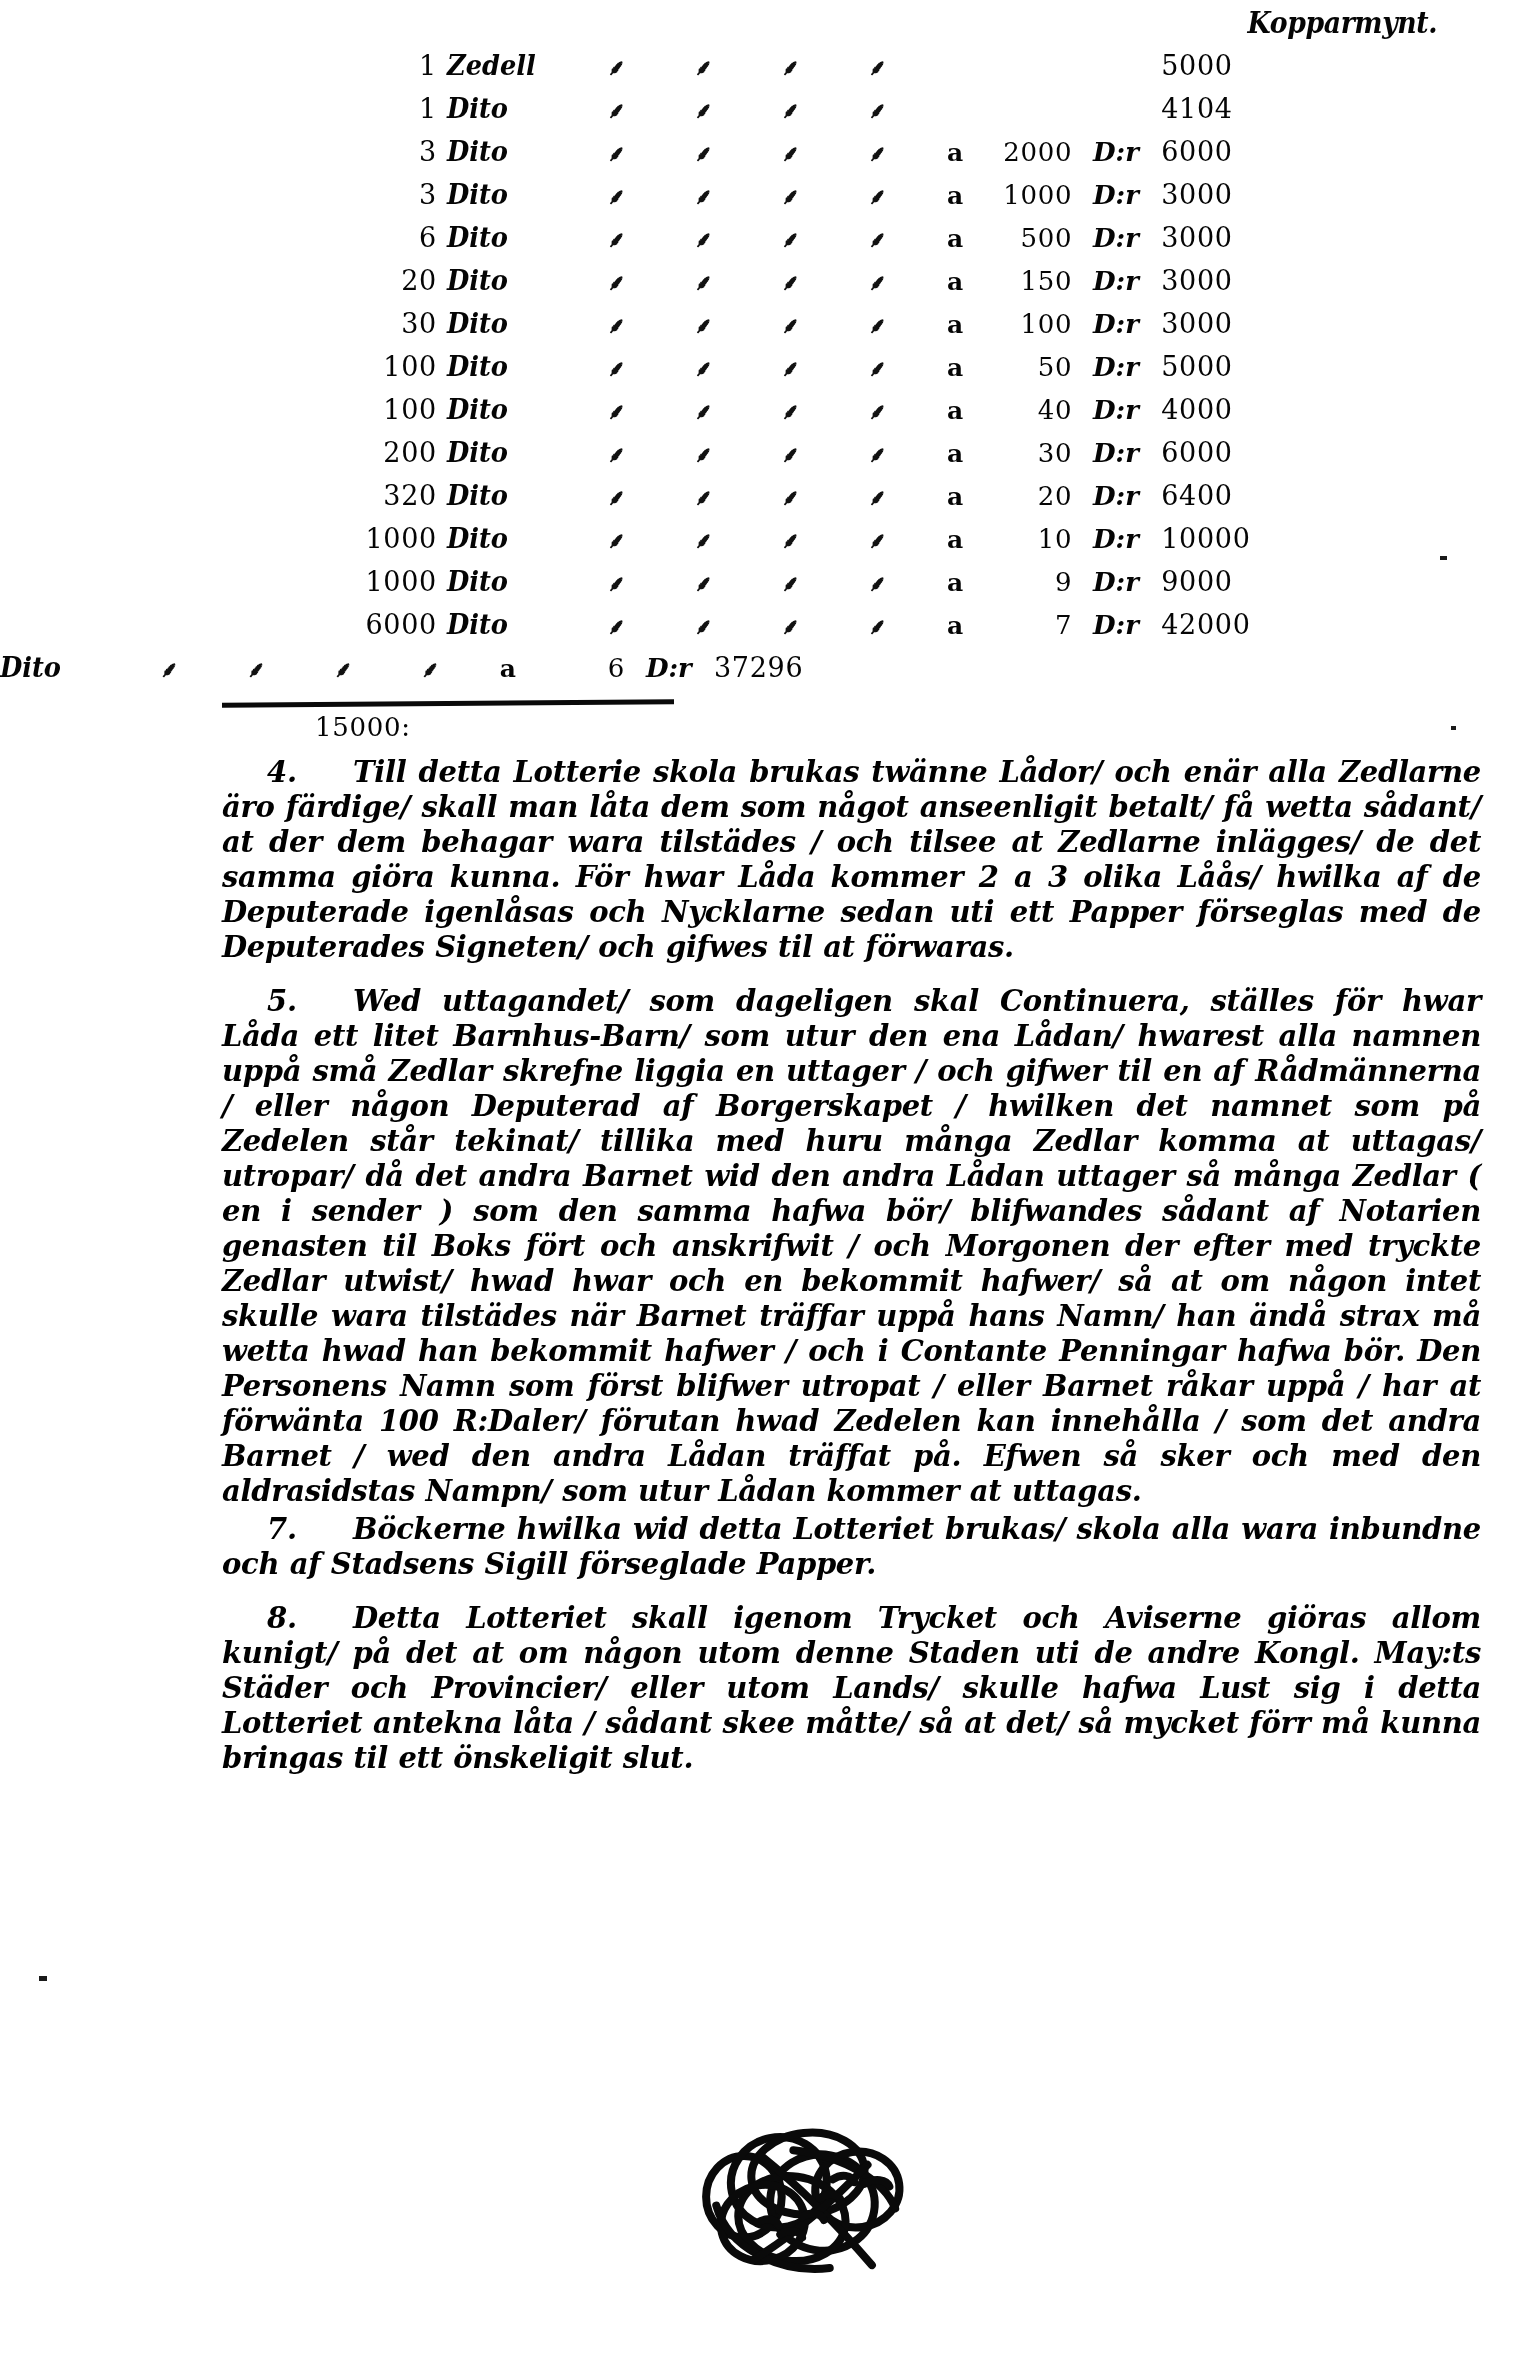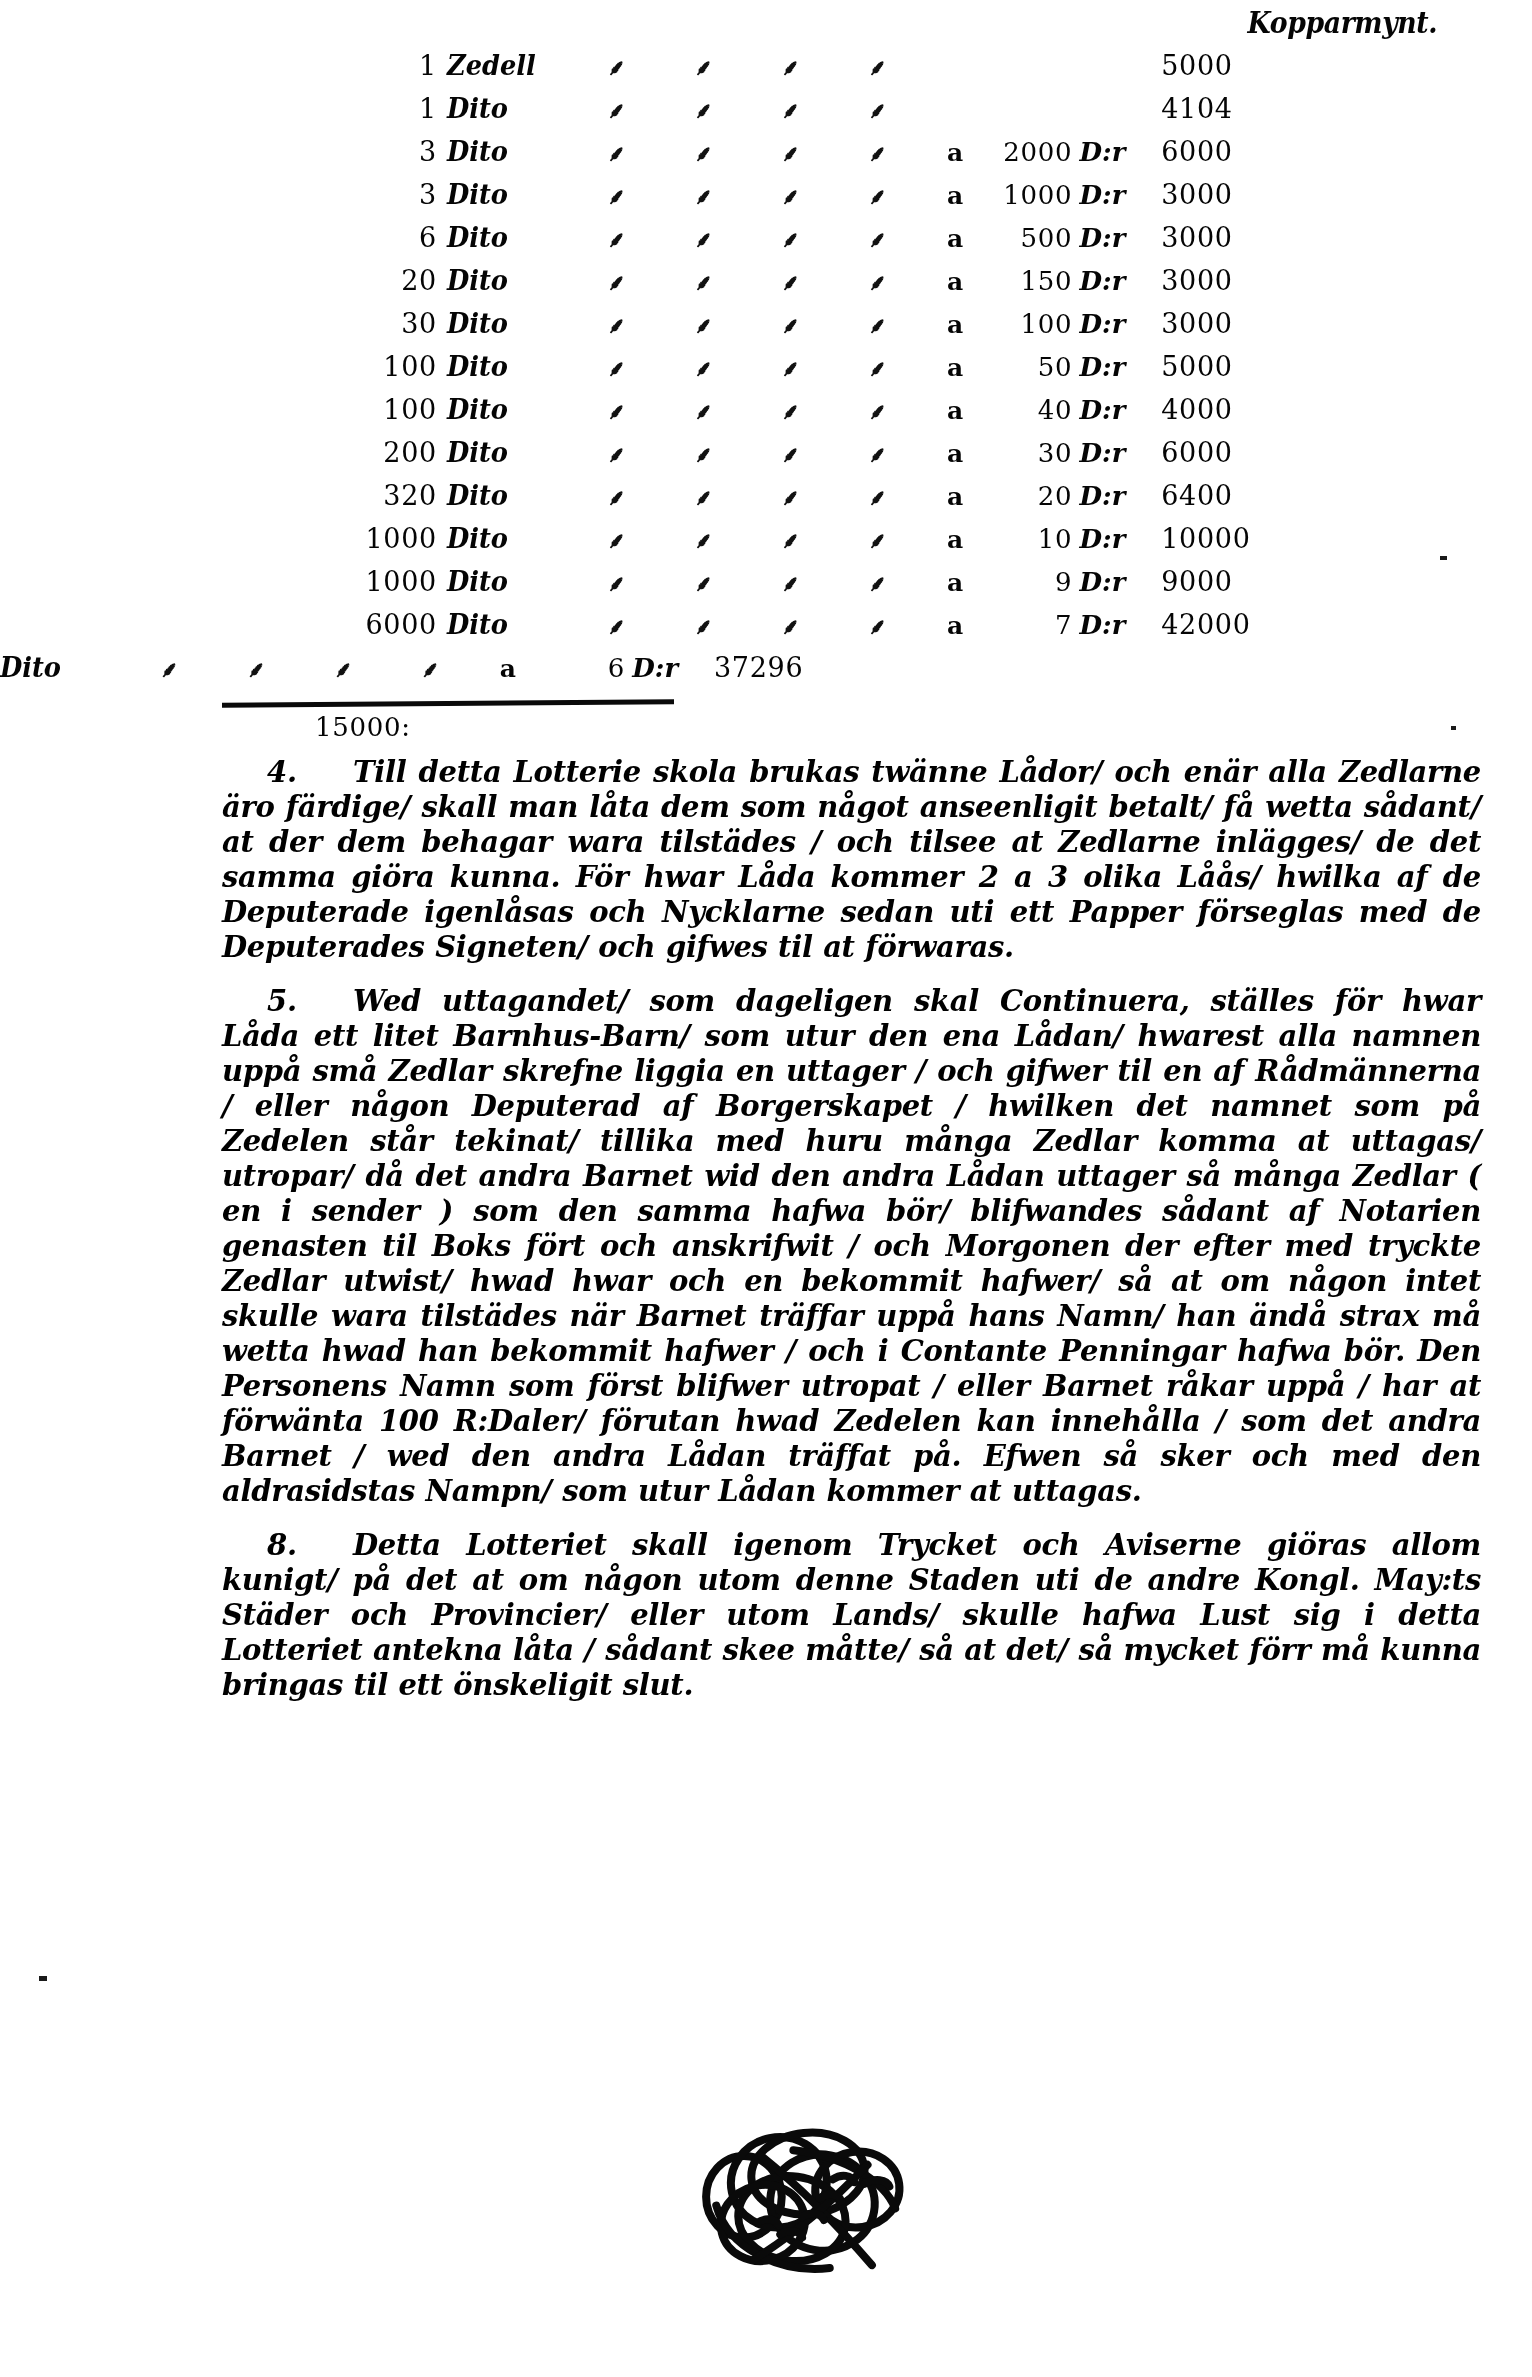--- a/index.html
+++ b/index.html
@@ -80,21 +80,21 @@
   }
   .c-rate {
     width: 109px;
     text-align: right;
     padding-right: 7.3px;
     font-size: 26px;
     letter-spacing: 0.7px;
   }
   .c-dr {
     width: 73px;
-    text-align: left;
+    text-align: center;
     font-size: 26px;
     font-weight: 700;
     font-style: italic;
     font-family: "DejaVu Serif", serif;
   }
   .c-amount {
     width: 168px;
     text-align: left;
     padding-left: 8.7px;
     font-size: 27px;
@@ -353,20 +353,21 @@
       </div>
     </div>
 
   <div id="sum-rule"></div>
 
   <div id="sum-total">15000:</div>
 
   <div id="body">
       <p class="para p4"><span class="num">4.</span><span class="ptext">Till detta Lotterie skola brukas twänne Lådor/ och enär alla Zedlarne äro färdige/ skall man låta dem som något anseenligit betalt/ få wetta sådant/ at der dem behagar wara tilstädes / och tilsee at Zedlarne inlägges/ de det samma giöra kunna. För hwar Låda kommer 2 a 3 olika Låås/ hwilka af de Deputerade igenlåsas och Nycklarne sedan uti ett Papper förseglas med de Deputerades Signeten/ och gifwes til at förwaras.</span></p>
       <p class="para p5"><span class="num">5.</span><span class="ptext">Wed uttagandet/ som dageligen skal Continuera, ställes för hwar Låda ett litet Barnhus-Barn/ som utur den ena Lådan/ hwarest alla namnen uppå små Zedlar skrefne liggia en uttager / och gifwer til en af Rådmännerna / eller någon Deputerad af Borgerskapet / hwilken det namnet som på Zedelen står tekinat/ tillika med huru många Zedlar komma at uttagas/ utropar/ då det andra Barnet wid den andra Lådan uttager så många Zedlar ( en i sender ) som den samma hafwa bör/ blifwandes sådant af Notarien genasten til Boks fört och anskrifwit / och Morgonen der efter med tryckte Zedlar utwist/ hwad hwar och en bekommit hafwer/ så at om någon intet skulle wara tilstädes när Barnet träffar uppå hans Namn/ han ändå strax må wetta hwad han bekommit hafwer / och i Contante Penningar hafwa bör. Den Personens Namn som först blifwer utropat / eller Barnet råkar uppå / har at förwänta 100 R:Daler/ förutan hwad Zedelen kan innehålla / som det andra Barnet / wed den andra Lådan träffat på. Efwen så sker och med den aldrasidstas Nampn/ som utur Lådan kommer at uttagas.</span></p>
+      <p class="para p7"><span class="num">7.</span><span class="ptext">Böckerne hwilka wid detta Lotteriet brukas/ skola alla wara inbundne och af Stadsens Sigill förseglade Papper.</span></p>
       <p class="para p8"><span class="num">8.</span><span class="ptext">Detta Lotteriet skall igenom Trycket och Aviserne giöras allom kunigt/ på det at om någon utom denne Staden uti de andre Kongl. May:ts Städer och Provincier/ eller utom Lands/ skulle hafwa Lust sig i detta Lotteriet antekna låta / sådant skee måtte/ så at det/ så mycket förr må kunna bringas til ett önskeligit slut.</span></p>
     </div>
 
   <div id="ornament">
     <svg viewBox="0 0 330 300" width="240" height="219">
       <g fill="none" stroke="#0a0a0a" stroke-width="11" stroke-linecap="round">
         <ellipse cx="92" cy="160" rx="52" ry="56"></ellipse>
         <ellipse cx="140" cy="140" rx="66" ry="62" transform="rotate(-12 140 140)"></ellipse>
         <ellipse cx="180" cy="128" rx="78" ry="56" transform="rotate(-6 180 128)"></ellipse>
         <ellipse cx="200" cy="168" rx="72" ry="66" transform="rotate(10 200 168)"></ellipse>

